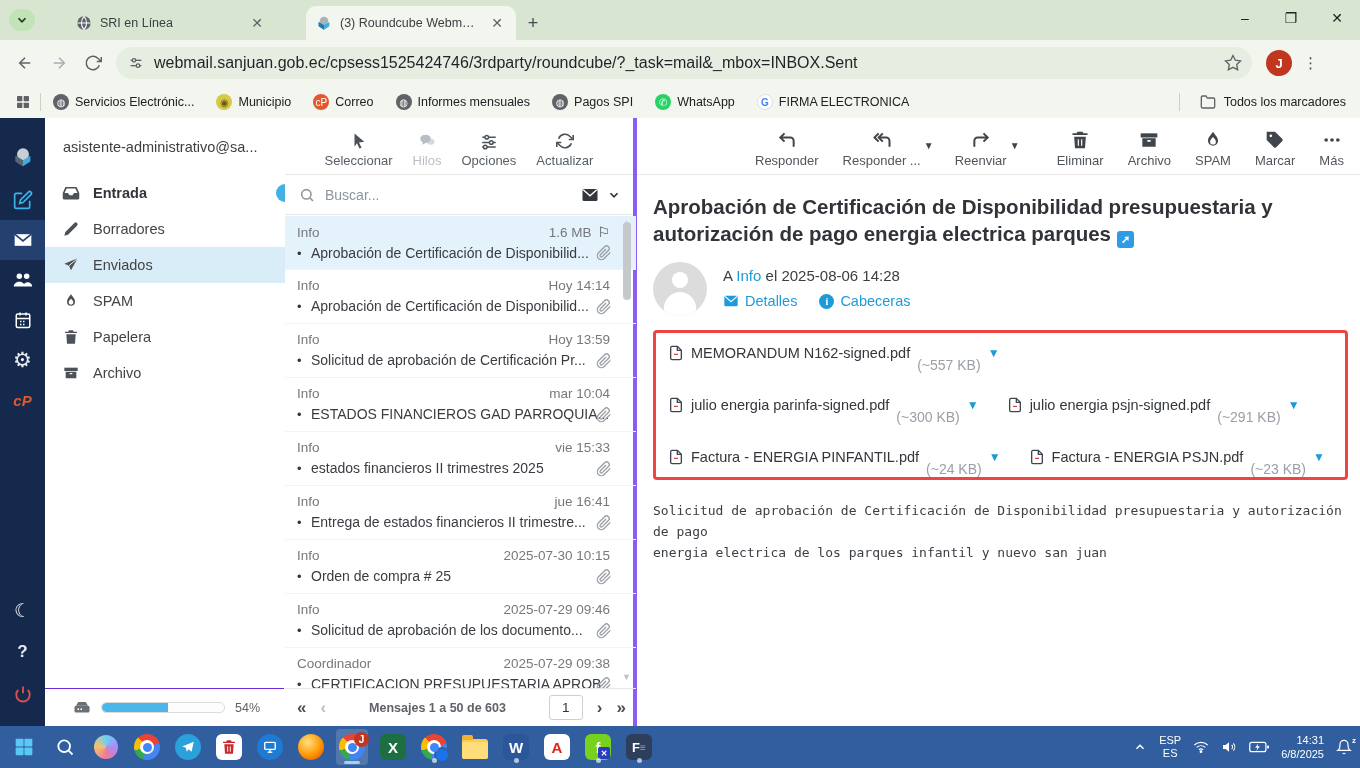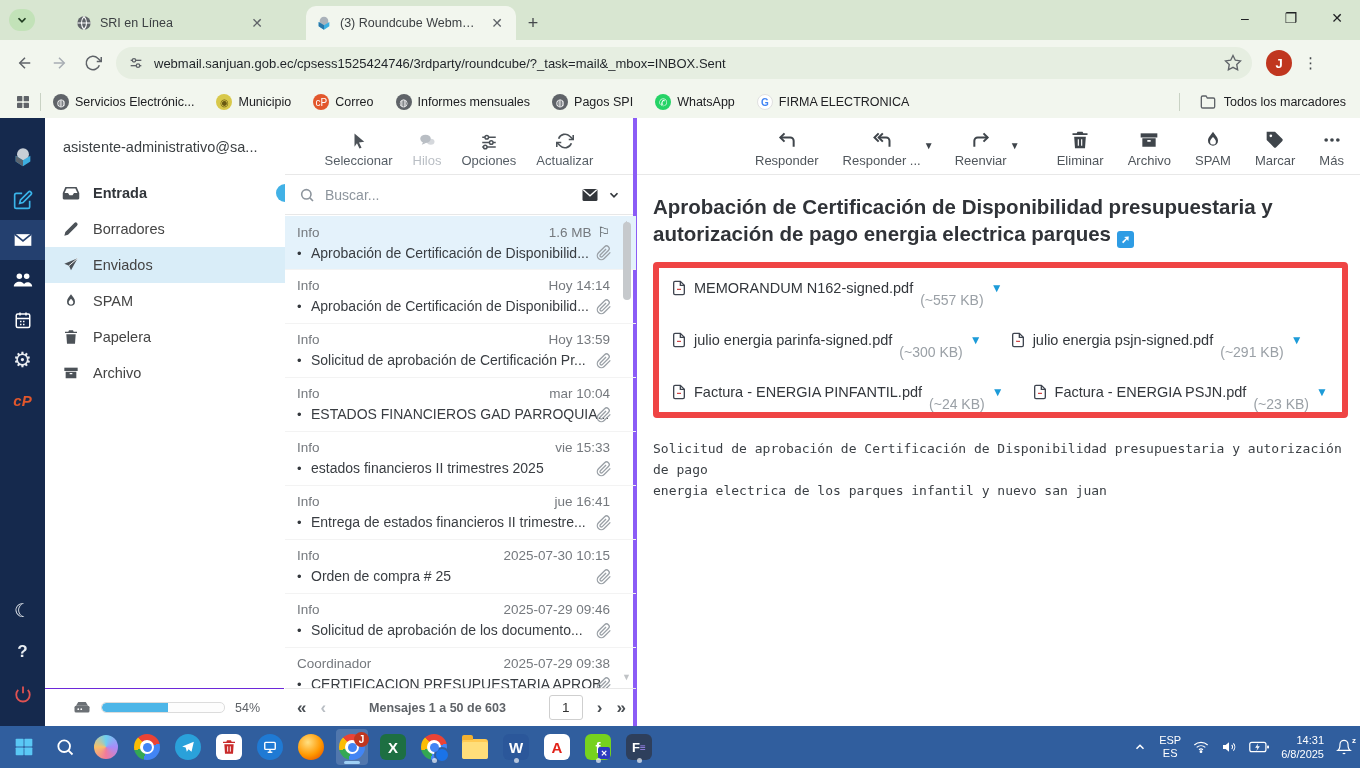--- a/index.html
+++ b/index.html
@@ -16,21 +16,21 @@
   .tab .clx{font-size:14px;color:#5f6368;width:18px;height:18px;display:flex;align-items:center;justify-content:center;border-radius:50%;}
   .tab.inactive{left:66px;width:210px;}
   .tab.active{left:306px;width:210px;background:#f2f6ee;border-radius:10px 10px 0 0;}
   .newtab{position:absolute;left:520px;top:10px;width:26px;height:26px;display:flex;align-items:center;justify-content:center;font-size:18px;color:#45494d;}
   .winctl{position:absolute;right:0;top:0;height:36px;display:flex;}
   .winctl span{width:46px;display:flex;align-items:center;justify-content:center;color:#202124;font-size:14px;}
   .toolbar{position:absolute;top:40px;left:0;width:1360px;height:46px;background:#f2f6ee;display:flex;align-items:center;}
   .navbtn{width:34px;height:34px;display:flex;align-items:center;justify-content:center;color:#5f6368;}
   .navbtn.dim{color:#a7adb3;}
   .addressbar{height:32px;flex:0 0 1136px;margin-left:6px;background:#e6eee1;border-radius:16px;display:flex;align-items:center;padding:0 10px 0 12px;box-sizing:border-box;}
-  .addressbar .url{flex:1;font-size:13px;color:#1f2328;white-space:nowrap;overflow:hidden;margin-left:10px;}
+  .addressbar .url{flex:1;font-size:16px;color:#1f2328;white-space:nowrap;overflow:hidden;margin-left:10px;}
   .star{color:#5f6368;}
   .avatar{width:26px;height:26px;border-radius:50%;background:#c0361f;color:#fff;display:flex;align-items:center;justify-content:center;font-size:13px;font-weight:bold;margin-left:14px;}
   .kebab{width:26px;height:26px;display:flex;align-items:center;justify-content:center;color:#45494d;font-size:15px;letter-spacing:1px;margin-left:6px;}
   .bookmarks{position:absolute;top:86px;left:0;width:1360px;height:32px;background:#f2f6ee;display:flex;align-items:center;font-size:12.5px;color:#202124;}
   .bm{display:flex;align-items:center;gap:6px;margin-right:22px;white-space:nowrap;}
   .bmicon{width:16px;height:16px;border-radius:50%;display:flex;align-items:center;justify-content:center;font-size:10px;color:#fff;flex:0 0 16px;}
   .bmsep{width:1px;height:18px;background:#c9d2c4;margin:0 12px 0 4px;}
   .bm-right{margin-left:auto;display:flex;align-items:center;gap:8px;margin-right:14px;}
 
   
@@ -89,21 +89,21 @@
   .extlink{display:inline-flex;width:17px;height:17px;background:#2e9ce4;border-radius:3px;color:#fff;align-items:center;justify-content:center;font-size:11px;vertical-align:-2px;margin-left:6px;}
   .senderblk{display:flex;padding:14px 0 0 16px;gap:16px;}
   .pavatar{width:54px;height:54px;border-radius:50%;background:#dcdcdc;position:relative;overflow:hidden;flex:0 0 54px;}
   .pavatar::before{content:"";position:absolute;left:19px;top:10px;width:16px;height:16px;border-radius:50%;background:#fff;}
   .pavatar::after{content:"";position:absolute;left:11px;top:30px;width:32px;height:26px;border-radius:16px 16px 0 0;background:#fff;}
   .sline1{font-size:15px;color:#3c4043;margin-top:5px;}
   .sline1 .lnk{color:#1d9bd8;}
   .sline2{display:flex;align-items:center;gap:6px;margin-top:9px;font-size:14.5px;color:#1d9bd8;}
   .sline2 .gap{width:10px;}
   .infocirc{width:15px;height:15px;border-radius:50%;background:#1d9bd8;color:#fff;display:flex;align-items:center;justify-content:center;font-size:10px;font-weight:bold;font-family:"Liberation Serif",serif;}
-  .attbox{margin:14px 12px 0 16px;border:6px solid #ef4444;border-radius:4px;padding:8px 12px;display:flex;flex-wrap:wrap;column-gap:30px;row-gap:6px;gap:28px;}
+  .attbox{margin:14px 12px 0 16px;border:3px solid #ef4444;border-radius:4px;padding:8px 12px;display:flex;flex-wrap:wrap;column-gap:30px;row-gap:6px;gap:28px;}
   .att{display:flex;align-items:center;gap:7px;height:24px;}
   .att .aname{font-size:14.5px;color:#33373c;}
   .att .asize{font-size:14px;color:#9aa0a6;margin-top:24px;}
   .att .acaret{color:#1d9bd8;font-size:12px;}
   .mailbody{padding:20px 16px 0 16px;font-family:"DejaVu Sans Mono","Liberation Mono",monospace;font-size:13px;color:#3a3f44;line-height:21px;}
 
   
   .taskbar{position:absolute;left:0;top:726px;width:1360px;height:42px;background:#305e9e;display:flex;align-items:center;padding-left:8px;box-sizing:border-box;gap:9px;}
   .tk{width:32px;height:36px;display:flex;align-items:center;justify-content:center;position:relative;border-radius:4px;flex:0 0 32px;}
   .tk.activeapp{background:rgba(255,255,255,.16);}
@@ -633,20 +633,41 @@
               <circle cx="5" cy="12" r="2.2"></circle>
               <circle cx="12" cy="12" r="2.2"></circle>
               <circle cx="19" cy="12" r="2.2"></circle>
             </svg>
           <span class="tlab">Más</span>
         </div>
       </div>
 
       <h2 class="subject" style="margin:0;"><span>Aprobación de Certificación de Disponibilidad presupuestaria y autorización de pago energia electrica parques</span><span class="extlink">➚</span></h2>
 
+      <div class="senderblk">
+        <div class="pavatar"></div>
+        <div>
+          <div class="sline1">
+            <span>A</span>
+            <span class="lnk">Info</span>
+            <span>el</span>
+            <span>2025-08-06 14:28</span>
+          </div>
+          <div class="sline2">
+            <svg class="i16" viewBox="0 0 24 24" fill="#1d9bd8">
+                <rect x="2" y="4" width="20" height="16" rx="2"></rect>
+                <path d="M3 5l9 8 9-8" stroke="#fff" stroke-width="1.8" fill="none"></path>
+              </svg>
+            <span>Detalles</span>
+            <span class="gap"></span>
+            <span class="infocirc">i</span>
+            <span>Cabeceras</span>
+          </div>
+        </div>
+      </div>
 
       <div class="attbox">
         <div class="att">
           <svg class="i16" viewBox="0 0 24 24" fill="none" stroke="#3f4550" stroke-width="2">
               <path d="M14 2H6a2 2 0 0 0-2 2v16a2 2 0 0 0 2 2h12a2 2 0 0 0 2-2V8z"></path>
               <polyline points="14 2 14 8 20 8"></polyline>
               <path d="M9 14h6" stroke="#c92a2a" stroke-width="1.6"></path>
             </svg>
           <span class="aname">MEMORANDUM N162-signed.pdf</span>
           <span class="asize">(~557 KB)</span>

